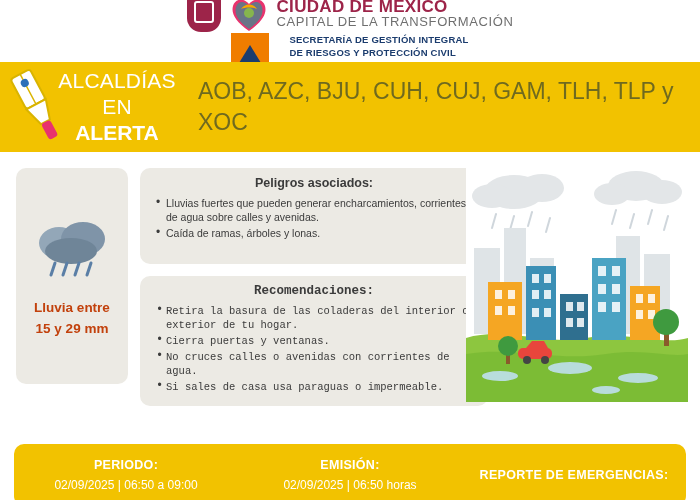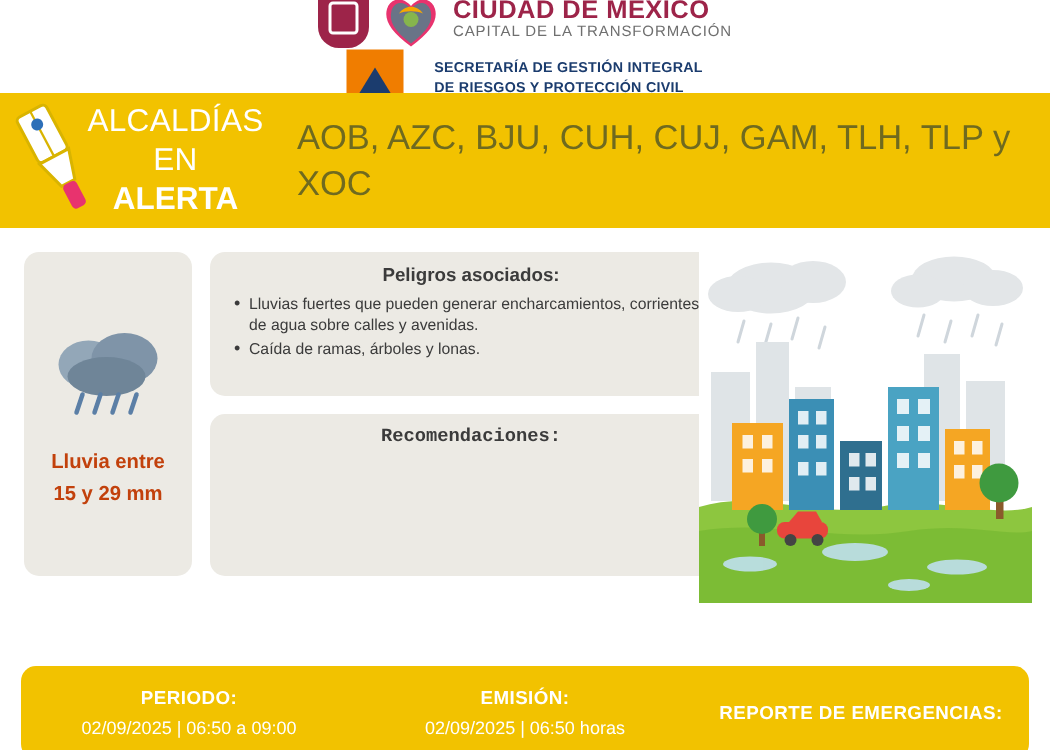--- a/index.html
+++ b/index.html
@@ -61,34 +61,34 @@
   }
   .cdmx-text .line1 {
     color: #9d2449;
     font-size: 17px;
     font-weight: bold;
     letter-spacing: .3px;
     line-height: 19px;
   }
   .cdmx-text .line2 {
     color: #6f6f6f;
-    font-size: 10px;
+    font-size: 13px;
     letter-spacing: .6px;
     line-height: 11px;
     text-align: right;
   }
   .divider-v {
     width: 1px;
     height: 40px;
     background: #c9c9c9;
     margin: 0 14px;
   }
   .sgirpc-block {
     display: flex;
-    align-items: center;
+    align-items: flex-start;
     gap: 20px;
   }
   .sgirpc-logo {
     width: 38px; height: 38px;
     background: #f07d00;
     position: relative;
     flex: none;
   }
   .sgirpc-logo::after {
     content: "";
@@ -342,20 +342,26 @@
     <div class="panel" id="panel-hazards">
       <div class="panel-title">Peligros asociados:</div>
       <ul>
         <li>Lluvias fuertes que pueden generar encharcamientos, corrientes de agua sobre calles y avenidas.</li>
         <li>Caída de ramas, árboles y lonas.</li>
       </ul>
     </div>
 
     <div class="panel" id="panel-recs">
       <div class="panel-title">Recomendaciones:</div>
+      <ul>
+        <li>Retira la basura de las coladeras del interior o exterior de tu hogar.</li>
+        <li>Cierra puertas y ventanas.</li>
+        <li>No cruces calles o avenidas con corrientes de agua.</li>
+        <li>Si sales de casa usa paraguas o impermeable.</li>
+      </ul>
     </div>
 
     <div class="city">
       <svg width="222" height="240" viewBox="0 0 222 240" aria-hidden="true">
 
         <rect x="0" y="0" width="222" height="240" fill="#ffffff"></rect>
 
         <g fill="#e3e6e8">
           <ellipse cx="48" cy="30" rx="30" ry="17"></ellipse>
           <ellipse cx="76" cy="26" rx="22" ry="14"></ellipse>

